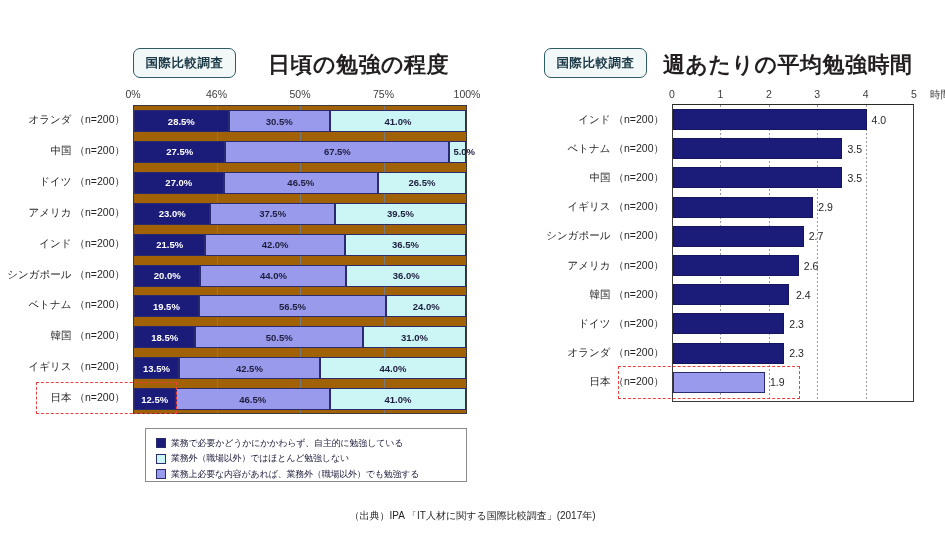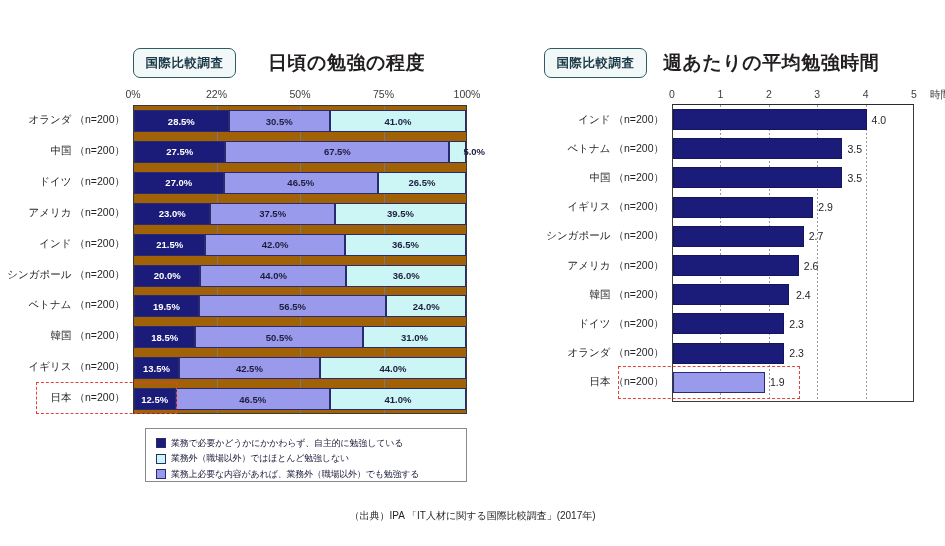--- a/index.html
+++ b/index.html
@@ -17,21 +17,21 @@
     position:absolute;
     border:1.6px solid #2e5c63;border-radius:7px;
     background:#f2f7f7;
     color:#1b3a47;
     font-size:12.5px;font-weight:bold;letter-spacing:.5px;
     display:flex;align-items:center;justify-content:center;
   }
   #left-badge{left:133px;top:48px;width:101px;height:28px;}
   #right-badge{left:44px;top:48px;width:101px;height:28px;}
   .chart-title{
-    position:absolute;font-size:19px;font-weight:bold;color:#231f20;
+    position:absolute;font-size:22px;font-weight:bold;color:#231f20;
     letter-spacing:.5px;white-space:nowrap;
   }
   #left-title{left:268px;top:50px;}
   #right-title{left:163px;top:50px;}
 
   
   .axis-labels{position:absolute;height:14px;}
   .axis-tick{
     position:absolute;font-size:10.5px;color:#3d3d3d;
     transform:translateX(-50%);white-space:nowrap;
@@ -105,21 +105,21 @@
   }
 </style>
 </head>
 <body>
 
 <div class="panel" id="left-panel">
   <div class="badge" id="left-badge">国際比較調査</div>
   <div class="chart-title" id="left-title">日頃の勉強の程度</div>
   <div class="axis-labels" id="left-axis" style="left: 133px; top: 88px; width: 334px;">
       <div class="axis-tick" style="left: 0px;">0%</div>
-      <div class="axis-tick" style="left: 83.5px;">22%</div>
+      <div class="axis-tick" style="left: 83.5px;">46%</div>
       <div class="axis-tick" style="left: 167px;">50%</div>
       <div class="axis-tick" style="left: 250.5px;">75%</div>
       <div class="axis-tick" style="left: 334px;">100%</div>
     </div>
   <div id="left-cats">
       <div class="cat-label" style="top: 114px; right: auto; position: absolute; left: 0px; width: 125px; text-align: right;">オランダ （n=200）</div>
       <div class="cat-label" style="top: 144.9px; right: auto; position: absolute; left: 0px; width: 125px; text-align: right;">中国 （n=200）</div>
       <div class="cat-label" style="top: 175.8px; right: auto; position: absolute; left: 0px; width: 125px; text-align: right;">ドイツ （n=200）</div>
       <div class="cat-label" style="top: 206.7px; right: auto; position: absolute; left: 0px; width: 125px; text-align: right;">アメリカ （n=200）</div>
       <div class="cat-label" style="top: 237.6px; right: auto; position: absolute; left: 0px; width: 125px; text-align: right;">インド （n=200）</div>
@@ -145,21 +145,21 @@
         </div>
       </div>
       <div class="lrow" style="top: 34.9px; height: 22px;">
         <div class="seg s1" style="width: 91.85px; background: rgb(27, 27, 122);">
           <span class="val">27.5%</span>
         </div>
         <div class="seg s2" style="width: 225.45px; background: rgb(154, 154, 236);">
           <span class="val">67.5%</span>
         </div>
         <div class="seg s3" style="width: 16.7px; background: rgb(204, 245, 245);">
-          <span class="val" style="position: absolute; left: 13px; white-space: nowrap;">5.0%</span>
+          <span class="val" style="position: absolute; left: 3px; white-space: nowrap;">5.0%</span>
         </div>
       </div>
       <div class="lrow" style="top: 65.8px; height: 22px;">
         <div class="seg s1" style="width: 90.18px; background: rgb(27, 27, 122);">
           <span class="val">27.0%</span>
         </div>
         <div class="seg s2" style="width: 155.31px; background: rgb(154, 154, 236);">
           <span class="val">46.5%</span>
         </div>
         <div class="seg s3" style="width: 88.51px; background: rgb(204, 245, 245);">

